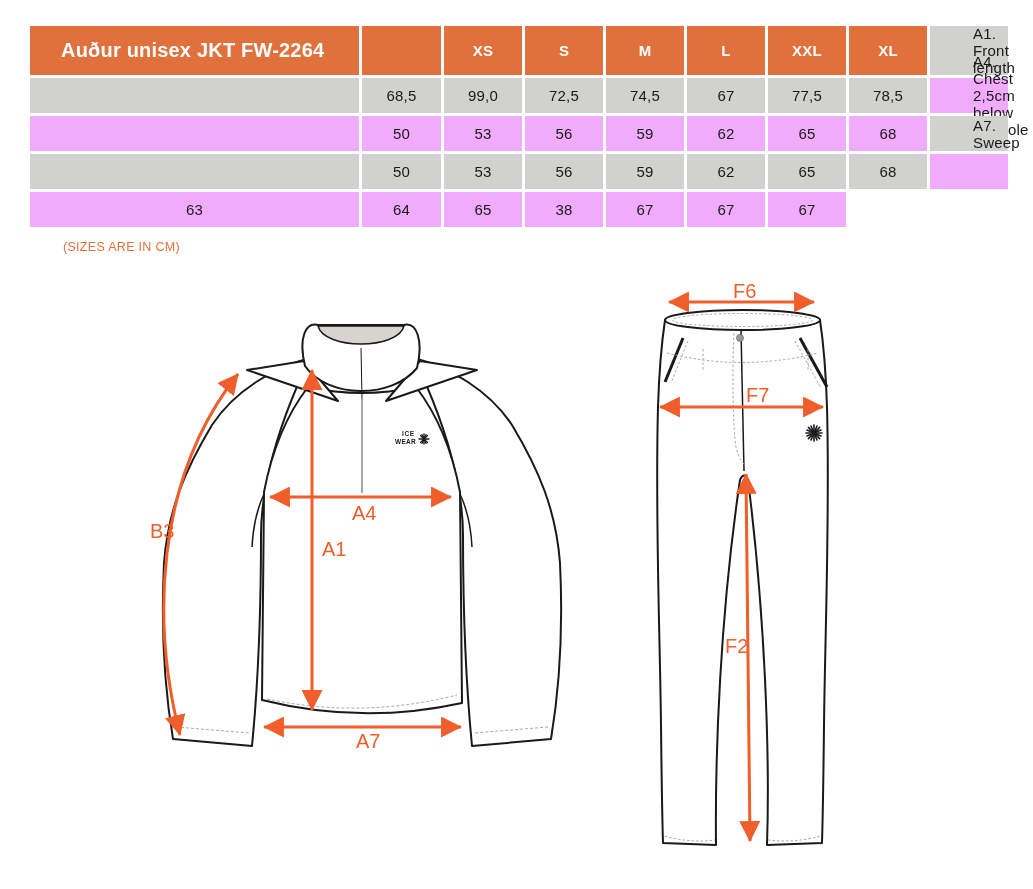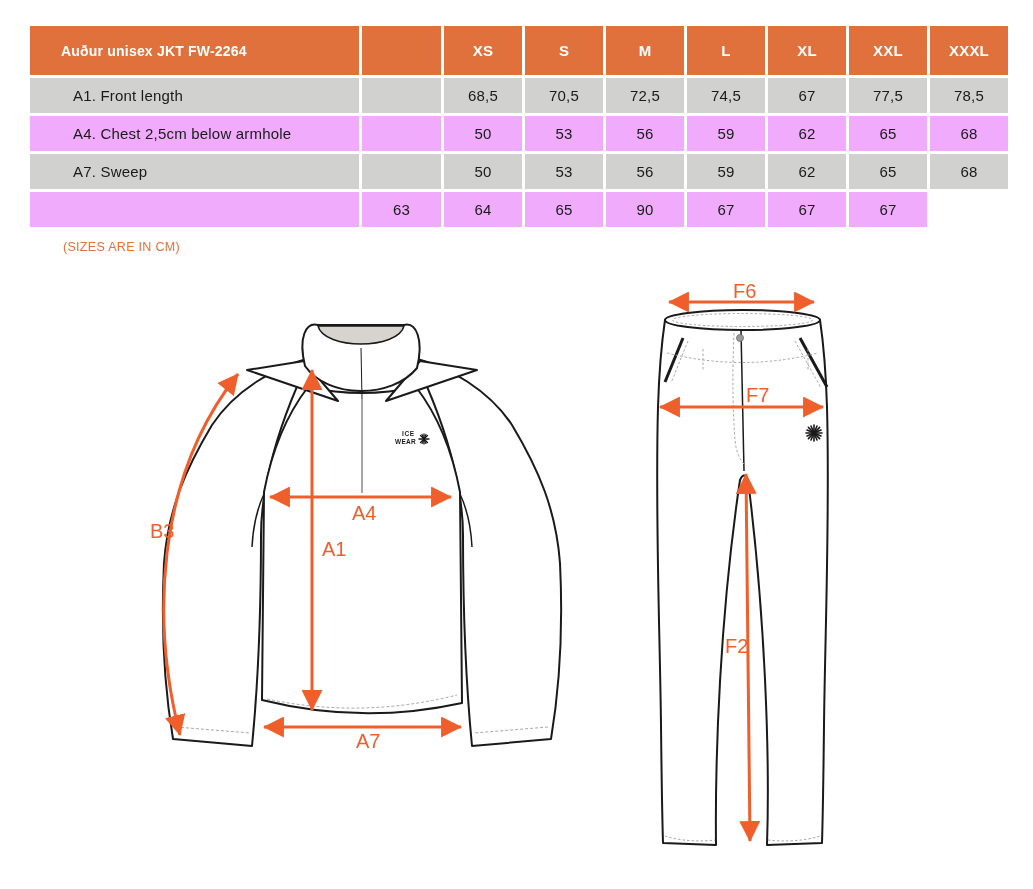--- a/index.html
+++ b/index.html
@@ -7,21 +7,21 @@
   .stage{position:relative;width:1033px;height:889px;background:#fff;}
 
   
   .tbl{position:absolute;left:30px;top:26px;display:grid;
        grid-template-columns:329px 79px repeat(7,78px);
        grid-template-rows:49px repeat(4,35px);
        gap:3px;}
   .c{display:flex;align-items:center;justify-content:center;
      font-size:15px;color:#1a1a1a;letter-spacing:0.2px;}
   .h{background:#E0713C;color:#ffffff;font-weight:bold;}
-  .t{justify-content:flex-start;padding-left:31px;font-size:14px;}
+  .t{justify-content:flex-start;padding-left:31px;font-size:20px;}
   .lab{justify-content:flex-start;padding-left:43px;}
   .d{background:#D1D1CF;}
   .l{background:#f0abfc;}
 
   .note{position:absolute;left:63px;top:240px;color:#E2703A;
         font-weight:normal;font-size:12.5px;letter-spacing:0.3px;}
 
   .jacket-svg{position:absolute;left:140px;top:295px;}
   .pants-svg{position:absolute;left:630px;top:275px;}
 
@@ -34,28 +34,27 @@
 <div class="stage">
 
   <div class="tbl">
 
     <div class="c h t">Auður unisex JKT FW-2264</div>
     <div class="c h"></div>
     <div class="c h">XS</div>
     <div class="c h">S</div>
     <div class="c h">M</div>
     <div class="c h">L</div>
+    <div class="c h">XXL</div>
     <div class="c h">XL</div>
-    <div class="c h">XXL</div>
-    <div class="c h">XXXL</div>
 
     <div class="c d lab">A1. Front length</div>
     <div class="c d"></div>
     <div class="c d">68,5</div>
-    <div class="c d">70,5</div>
+    <div class="c d">99,0</div>
     <div class="c d">72,5</div>
     <div class="c d">74,5</div>
     <div class="c d">67</div>
     <div class="c d">77,5</div>
     <div class="c d">78,5</div>
 
     <div class="c l lab">A4. Chest 2,5cm below armhole</div>
     <div class="c l"></div>
     <div class="c l">50</div>
     <div class="c l">53</div>
@@ -72,21 +71,21 @@
     <div class="c d">56</div>
     <div class="c d">59</div>
     <div class="c d">62</div>
     <div class="c d">65</div>
     <div class="c d">68</div>
 
     <div class="c l"></div>
     <div class="c l">63</div>
     <div class="c l">64</div>
     <div class="c l">65</div>
-    <div class="c l">90</div>
+    <div class="c l">38</div>
     <div class="c l">67</div>
     <div class="c l">67</div>
     <div class="c l">67</div>
   </div>
 
   <div class="note">(SIZES ARE IN CM)</div>
 
   <svg class="jacket-svg" width="440" height="485" viewBox="0 0 440 485">
     <defs>
       <marker id="ah" viewBox="0 0 10 10" refX="9.5" refY="5" markerWidth="7" markerHeight="7" orient="auto-start-reverse" markerUnits="strokeWidth">

